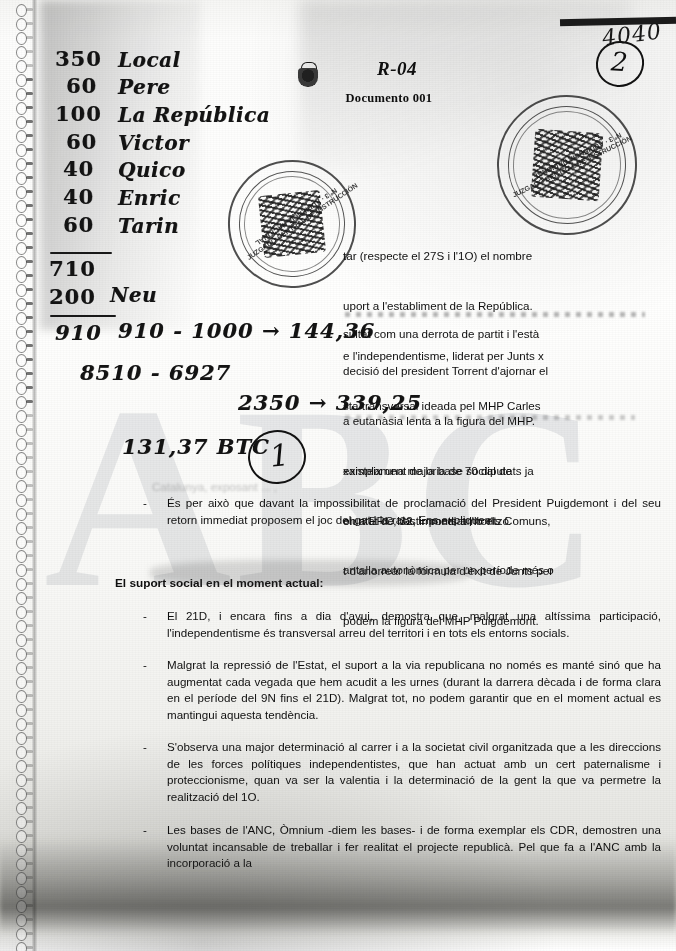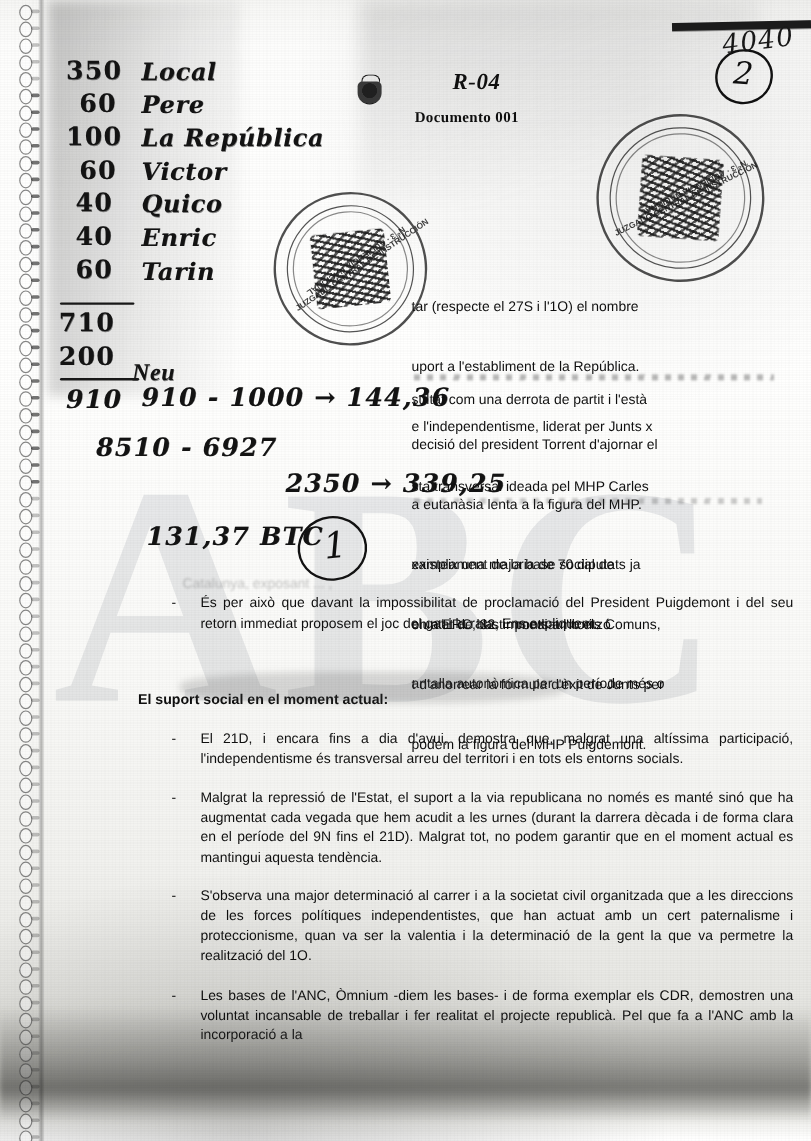--- a/index.html
+++ b/index.html
@@ -496,21 +496,21 @@
     <div class="hand hw-amount" style="left:63px;  top:184px;">40</div>
     <div class="hand hw-name" style="left:118px; top:186px;">Enric</div>
 
     <div class="hand hw-amount" style="left:63px;  top:212px;">60</div>
     <div class="hand hw-name" style="left:118px; top:214px;">Tarin</div>
 
     <div class="hw-rule" style="left:50px; top:252px; width:62px;"></div>
     <div class="hand hw-amount" style="left:49px; top:256px;">710</div>
 
     <div class="hand hw-amount" style="left:49px; top:284px;">200</div>
-    <div class="hand hw-name" style="left:110px; top:300px;font-family:Liberation Serif, serif;">Neu</div>
+    <div class="hand hw-name" style="left:110px; top:283px;">Neu</div>
 
     <div class="hw-rule" style="left:50px; top:315px; width:66px;"></div>
     <div class="hand hw-amount" style="left:55px; top:320px;font-style:italic;">910</div>
 
     <div class="hand hw-calc" style="left:118px; top:318px;">910  -  1000  → 144,36</div>
     <div class="hand hw-calc" style="left:80px;  top:360px;">8510  -  6927</div>
     <div class="hand hw-calc" style="left:238px; top:390px;">2350  →  339,25</div>
     <div class="hand hw-calc" style="left:122px; top:434px;">131,37 BTC</div>
 
     <div class="circled-1">

